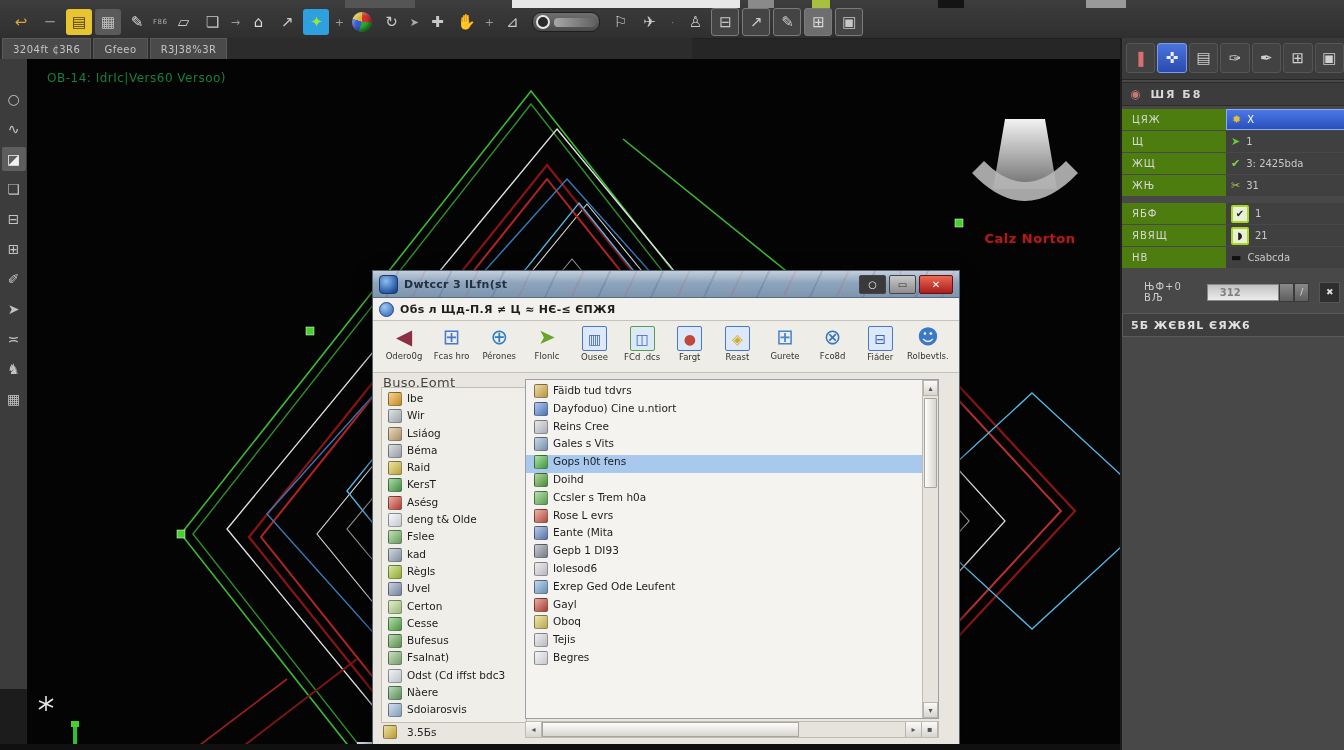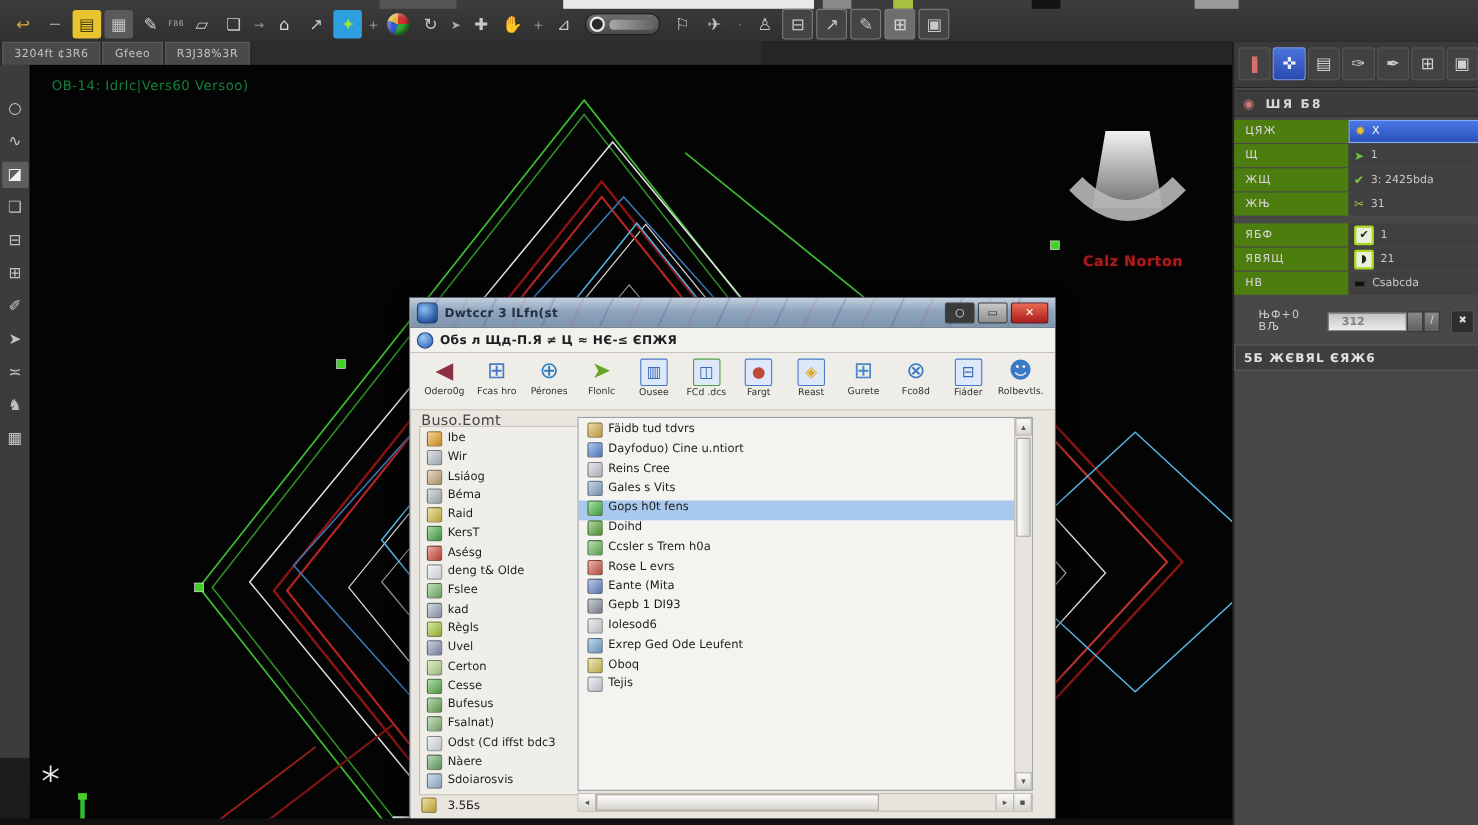--- a/index.html
+++ b/index.html
@@ -463,26 +463,34 @@
             </div>
             <div class="rl-item">
               <div class="li-icon" style="background-color: rgb(216, 216, 224);"></div>
               <span>Iolesod6</span>
             </div>
             <div class="rl-item">
               <div class="li-icon" style="background-color: rgb(120, 168, 216);"></div>
               <span>Exrep Ged Ode Leufent</span>
             </div>
             <div class="rl-item">
+              <div class="li-icon" style="background-color: rgb(200, 72, 56);"></div>
+              <span>Gayl</span>
+            </div>
+            <div class="rl-item">
               <div class="li-icon" style="background-color: rgb(216, 200, 88);"></div>
               <span>Oboq</span>
             </div>
             <div class="rl-item">
               <div class="li-icon" style="background-color: rgb(216, 220, 228);"></div>
               <span>Tejis</span>
+            </div>
+            <div class="rl-item">
+              <div class="li-icon" style="background-color: rgb(232, 234, 240);"></div>
+              <span>Begres</span>
             </div>
           </div>
         <div class="vscroll">
           <div class="vs-arrow">▴</div>
           <div class="vs-thumb"></div>
           <div class="vs-arrow bottom">▾</div>
         </div>
       </div>
       <div id="hscroll">
         <div class="hs-btn">◂</div>

